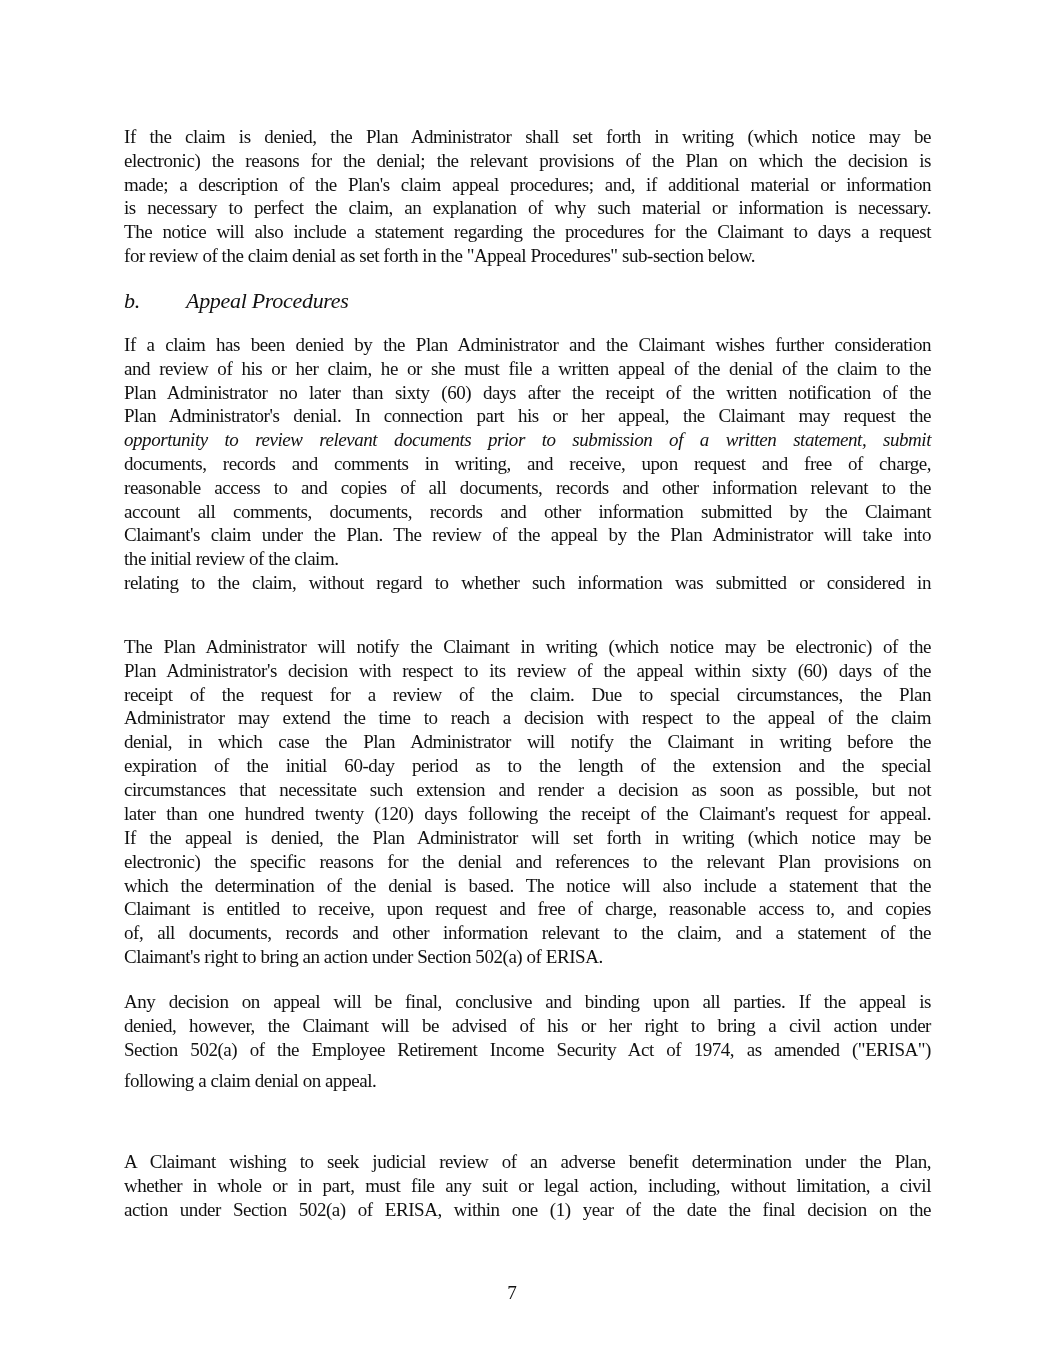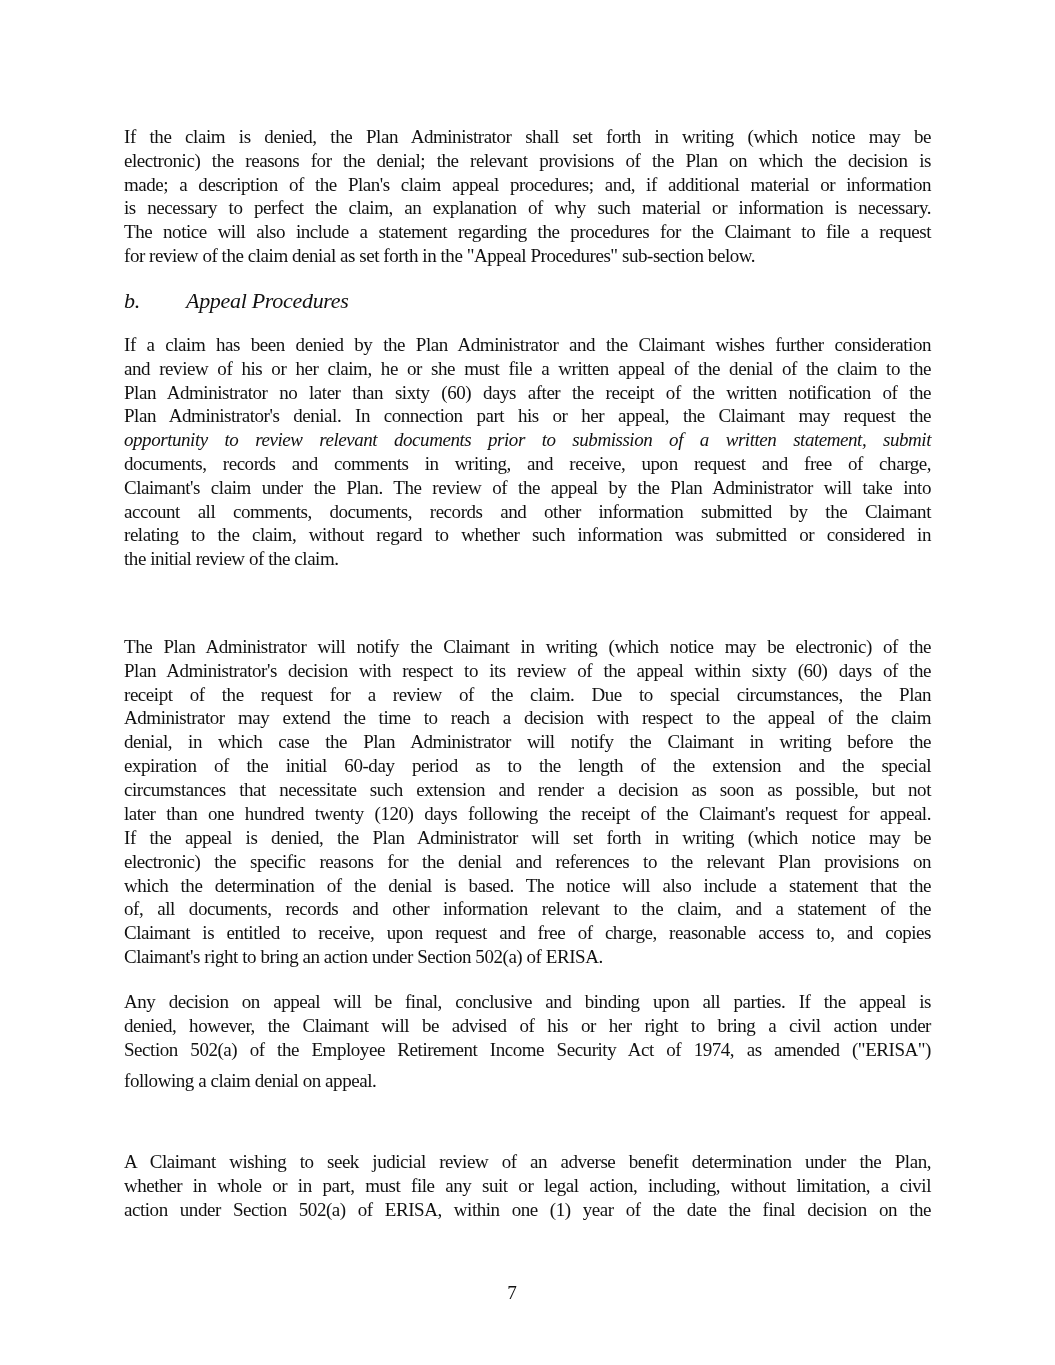--- a/index.html
+++ b/index.html
@@ -66,58 +66,59 @@
 </head>
 <body>
 
 <div class="page">
 
   <div class="block" style="top:125px;">
     <span class="line" style="display: block;">If the claim is denied, the Plan Administrator shall set forth in writing (which notice may be</span>
     <span class="line" style="display: block;">electronic) the reasons for the denial; the relevant provisions of the Plan on which the decision is</span>
     <span class="line" style="display: block;">made; a description of the Plan's claim appeal procedures; and, if additional material or information</span>
     <span class="line" style="display: block;">is necessary to perfect the claim, an explanation of why such material or information is necessary.</span>
-    <span class="line" style="display: block;">The notice will also include a statement regarding the procedures for the Claimant to file a request</span>
+    <span class="line" style="display: block;">The notice will also include a statement regarding the procedures for the Claimant to days a request</span>
     <span class="line last" style="display: block;">for review of the claim denial as set forth in the "Appeal Procedures" sub-section below.</span>
   </div>
 
   <div class="heading" style="top:289px;">
     <span class="num">b.</span><span>Appeal Procedures</span>
   </div>
 
   <div class="block" style="top:333px;">
     <span class="line" style="display: block;">If a claim has been denied by the Plan Administrator and the Claimant wishes further consideration</span>
     <span class="line" style="display: block;">and review of his or her claim, he or she must file a written appeal of the denial of the claim to the</span>
     <span class="line" style="display: block;">Plan Administrator no later than sixty (60) days after the receipt of the written notification of the</span>
     <span class="line" style="display: block;">Plan Administrator's denial.  In connection part his or her appeal, the Claimant may request the</span>
     <span class="line" style="display: block; font-style: italic;">opportunity to review relevant documents prior to submission of a written statement, submit</span>
     <span class="line" style="display: block;">documents, records and comments in writing, and receive, upon request and free of charge,</span>
+    <span class="line" style="display: block;">reasonable access to and copies of all documents, records and other information relevant to the</span>
+    <span class="line" style="display: block;">account all comments, documents, records and other information submitted by the Claimant</span>
     <span class="line" style="display: block;">Claimant's claim under the Plan.  The review of the appeal by the Plan Administrator will take into</span>
-    <span class="line" style="display: block;">account all comments, documents, records and other information submitted by the Claimant</span>
+    <span class="line last" style="display: block;">the initial review of the claim.</span>
     <span class="line" style="display: block;">relating to the claim, without regard to whether such information was submitted or considered in</span>
-    <span class="line last" style="display: block;">the initial review of the claim.</span>
   </div>
 
   <div class="block" style="top:615px;">
     <span class="line" style="display: block; margin-top: 20px;">The Plan Administrator will notify the Claimant in writing (which notice may be electronic) of the</span>
     <span class="line" style="display: block;">Plan Administrator's decision with respect to its review of the appeal within sixty (60) days of the</span>
     <span class="line" style="display: block;">receipt of the request for a review of the claim.  Due to special circumstances, the Plan</span>
     <span class="line" style="display: block;">Administrator may extend the time to reach a decision with respect to the appeal of the claim</span>
     <span class="line" style="display: block;">denial, in which case the Plan Administrator will notify the Claimant in writing before the</span>
     <span class="line" style="display: block;">expiration of the initial 60-day period as to the length of the extension and the special</span>
     <span class="line" style="display: block;">circumstances that necessitate such extension and render a decision as soon as possible, but not</span>
     <span class="line" style="display: block;">later than one hundred twenty (120) days following the receipt of the Claimant's request for appeal.</span>
   </div>
 
   <div class="block" style="top:826px;">
     <span class="line" style="display: block;">If the appeal is denied, the Plan Administrator will set forth in writing (which notice may be</span>
     <span class="line" style="display: block;">electronic) the specific reasons for the denial and references to the relevant Plan provisions on</span>
     <span class="line" style="display: block;">which the determination of the denial is based.  The notice will also include a statement that the</span>
+    <span class="line" style="display: block;">Claimant is entitled to receive, upon request and free of charge, reasonable access to, and copies</span>
     <span class="line" style="display: block;">of, all documents, records and other information relevant to the claim, and a statement of the</span>
-    <span class="line" style="display: block;">Claimant is entitled to receive, upon request and free of charge, reasonable access to, and copies</span>
     <span class="line last" style="display: block;">Claimant's right to bring an action under Section 502(a) of ERISA.</span>
   </div>
 
   <div class="block" style="top:990px;">
     <span class="line" style="display: block;">Any decision on appeal will be final, conclusive and binding upon all parties.  If the appeal is</span>
     <span class="line" style="display: block;">denied, however, the Claimant will be advised of his or her right to bring a civil action under</span>
     <span class="line" style="display: block;">Section 502(a) of the Employee Retirement Income Security Act of 1974, as amended ("ERISA")</span>
     <span class="line last" style="display: block; margin-top: 8px;">following a claim denial on appeal.</span>
   </div>
 

